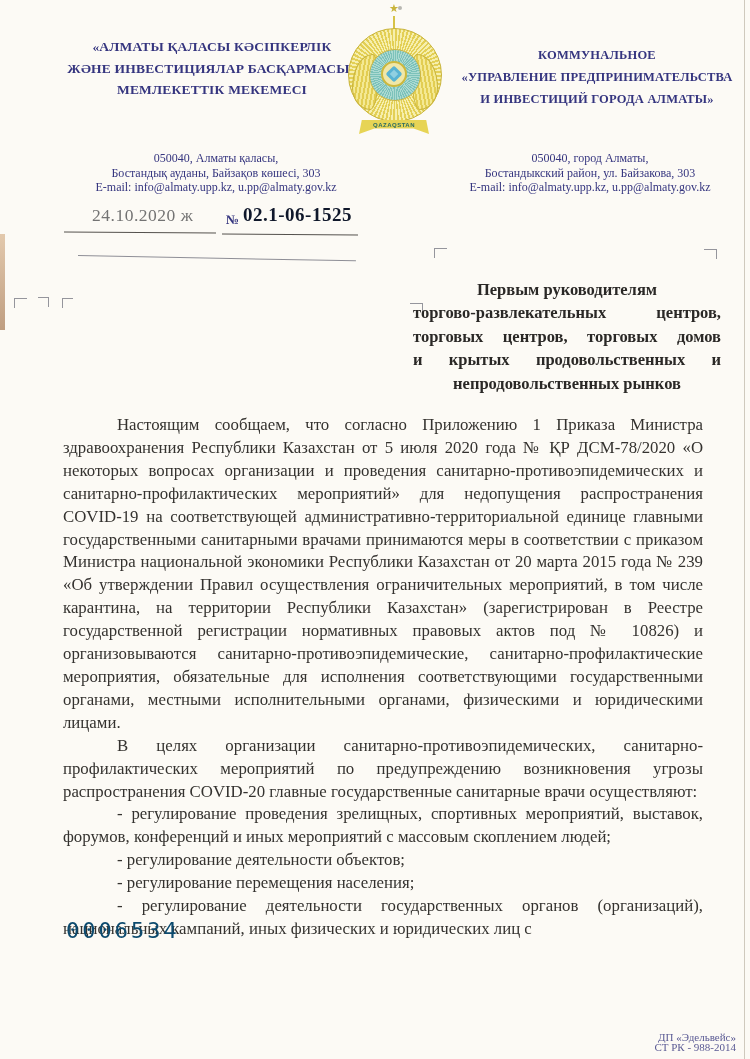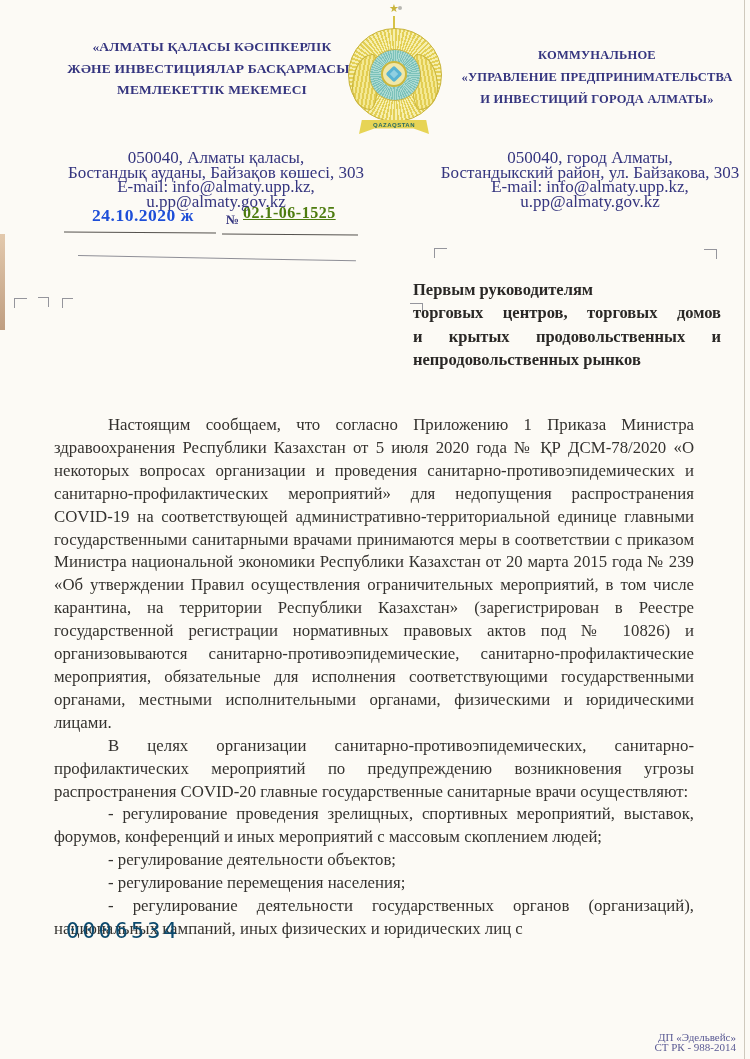--- a/index.html
+++ b/index.html
@@ -6,45 +6,45 @@
   .page{position:relative;width:750px;height:1059px;background:#fcfaf5;overflow:hidden;
         font-family:"Liberation Serif",serif;}
   .abs{position:absolute;}
 
   
   .org{position:absolute;color:#35357f;font-weight:bold;text-align:center;letter-spacing:.2px;}
   .org-left{left:60px;top:36px;width:304px;font-size:13.5px;line-height:21.5px;}
   .org-right{left:448px;top:44px;width:298px;font-size:12.5px;line-height:22px;text-align:center;}
 
   
-  .addr{position:absolute;color:#35357f;text-align:center;font-size:17px;line-height:14.5px;}
+  .addr{position:absolute;color:#35357f;text-align:center;font-size:12px;line-height:14.5px;}
   .addr-left{left:58px;top:151px;width:316px;}
   .addr-right{left:436px;top:151px;width:308px;}
 
   
-  .date-text{position:absolute;left:92px;top:205px;font-size:17.5px;font-weight:bold;color:#1d4ed8;letter-spacing:.5px;}
+  .date-text{position:absolute;left:92px;top:205px;font-size:17.5px;font-weight:normal;color:#737373;letter-spacing:.5px;}
   .num-sign{position:absolute;left:226px;top:212px;font-size:13px;color:#35357f;font-weight:bold;}
-  .num-text{position:absolute;left:243px;top:204px;font-size:16px;font-weight:bold;color:#4d7c0f;letter-spacing:.5px;text-decoration:underline;}
+  .num-text{position:absolute;left:243px;top:204px;font-size:19px;font-weight:bold;color:#0f172a;letter-spacing:.5px;}
   .u1{left:64px;top:232px;width:152px;height:1px;background:#55524e;transform:rotate(.4deg);}
   .u2{left:222px;top:234px;width:136px;height:1px;background:#55524e;transform:rotate(.5deg);}
   .longline{left:78px;top:255px;width:278px;height:1px;background:#8e8e96;transform:rotate(1.1deg);transform-origin:left center;}
 
   
   .cm{position:absolute;width:12px;height:9px;border:0 solid #95959c;}
   .cm.tl{border-left-width:1px;border-top-width:1px;}
   .cm.tr{border-right-width:1px;border-top-width:1px;}
 
   
   .recipient{position:absolute;left:413px;top:278px;width:308px;font-size:16.5px;font-weight:bold;
              color:#2a2826;line-height:23.4px;}
-  .recipient .rl{text-align:left;}
+  .recipient .rl{text-align:center;}
   .recipient .rl.stretch{text-align:justify;text-align-last:justify;}
 
   
-  .body-text{position:absolute;left:54px;top:414px;width:640px;font-size:16.8px;line-height:22.9px;
+  .body-text{position:absolute;left:63px;top:414px;width:640px;font-size:16.8px;line-height:22.9px;
              color:#34322f;text-align:justify;}
   .body-text p{margin:0;text-indent:54px;}
 
   
   .stamp-number{position:absolute;left:66px;top:918px;font-family:"DejaVu Sans Mono",monospace;
                 font-size:22px;letter-spacing:3px;color:#0c4a6e;}
   .print-info{position:absolute;left:648px;top:1033px;width:88px;text-align:right;font-size:11px;
               line-height:9.5px;color:#5a5a94;}
 
   
@@ -127,20 +127,21 @@
 
   <div class="cm tl" style="left:434px;top:248px;"></div>
   <div class="cm tr" style="left:704px;top:249px;"></div>
   <div class="cm tl" style="left:14px;top:298px;"></div>
   <div class="cm tr" style="left:38px;top:297px;width:10px;"></div>
   <div class="cm tl" style="left:62px;top:298px;width:10px;"></div>
   <div class="cm tr" style="left:410px;top:303px;"></div>
 
   <div class="recipient">
     <div class="rl">Первым руководителям</div>
+    <div class="rl stretch">торгово-развлекательных центров,</div>
     <div class="rl stretch">торговых центров, торговых домов</div>
     <div class="rl stretch">и крытых продовольственных и</div>
     <div class="rl">непродовольственных рынков</div>
   </div>
 
   <div class="body-text">
     <p>Настоящим сообщаем, что согласно Приложению 1 Приказа Министра здравоохранения Республики Казахстан от 5 июля 2020 года № ҚР ДСМ-78/2020 «О некоторых вопросах организации и проведения санитарно-противоэпидемических и санитарно-профилактических мероприятий» для недопущения распространения COVID-19 на соответствующей административно-территориальной единице главными государственными санитарными врачами принимаются меры в соответствии с приказом Министра национальной экономики Республики Казахстан от 20 марта 2015 года № 239 «Об утверждении Правил осуществления ограничительных мероприятий, в том числе карантина, на территории Республики Казахстан» (зарегистрирован в Реестре государственной регистрации нормативных правовых актов под № 10826) и организовываются санитарно-противоэпидемические, санитарно-профилактические мероприятия, обязательные для исполнения соответствующими государственными органами, местными исполнительными органами, физическими и юридическими лицами.</p>
     <p>В целях организации санитарно-противоэпидемических, санитарно-профилактических мероприятий по предупреждению возникновения угрозы распространения COVID-20 главные государственные санитарные врачи осуществляют:</p>
     <p>- регулирование проведения зрелищных, спортивных мероприятий, выставок, форумов, конференций и иных мероприятий с массовым скоплением людей;</p>
     <p>- регулирование деятельности объектов;</p>

